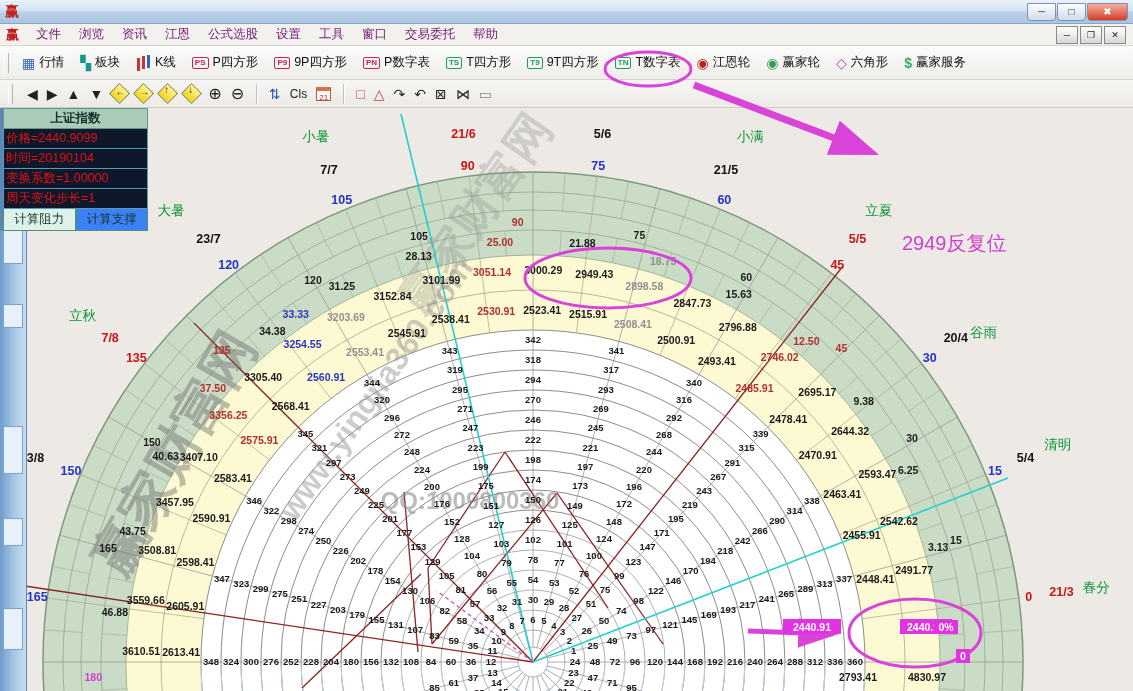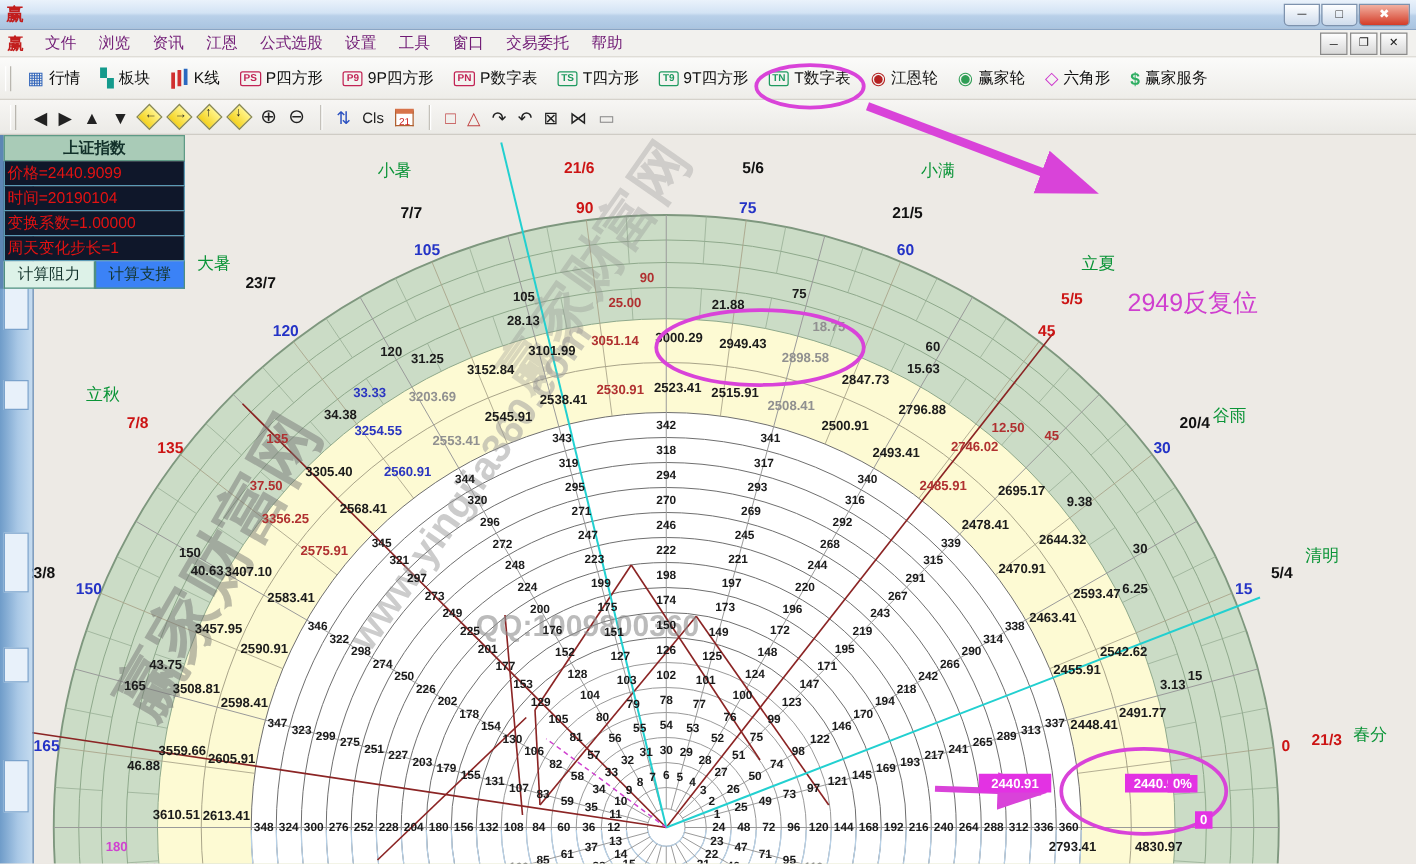--- a/index.html
+++ b/index.html
@@ -725,21 +725,21 @@
       <div class="olabel black" style="left:726px;top:61.57220917148419px">21/5</div>
       <div class="olabel term" style="left:750.3641895833711px;top:29.236425533589113px">小满</div>
       <div class="olabel blue" style="left:598.2630961100258px;top:58.27756931309483px">75</div>
       <div class="olabel black" style="left:602.5704604532875px;top:25.55988888775903px">5/6</div>
       <div class="olabel red" style="left:467.7369038899743px;top:58.27756931309477px">90</div>
       <div class="olabel red" style="left:463.4295395467126px;top:25.55988888775903px">21/6</div>
       <div class="olabel blue" style="left:341.65828381745513px;top:92.06023374435665px">105</div>
       <div class="olabel black" style="left:329.0297305494072px;top:61.57220917148419px">7/7</div>
       <div class="olabel term" style="left:315.63581041662906px;top:29.236425533589113px">小暑</div>
       <div class="olabel blue" style="left:228.61928549563964px;top:157.3233298543824px">120</div>
-      <div class="olabel black" style="left:208.5301583383519px;top:118px">23/7</div>
+      <div class="olabel black" style="left:208.5301583383519px;top:131px">23/7</div>
       <div class="olabel term" style="left:171px;top:103.37530271457842px">大暑</div>
       <div class="olabel red" style="left:136.32332985438234px;top:249.61928549563976px">135</div>
       <div class="olabel red" style="left:110.1426696247716px;top:229.530158338352px">7/8</div>
       <div class="olabel term" style="left:82.37530271457837px;top:208.22350832304681px">立秋</div>
       <div class="olabel blue" style="left:71.06023374435665px;top:362.6582838174551px">150</div>
       <div class="olabel black" style="left:32px;top:350.0297305494071px">23/8</div>
       <div class="olabel term" style="left:8.236425533589113px;top:336.63581041662894px">处暑</div>
       <div class="olabel blue" style="left:37.27756931309483px;top:488.7369038899742px">165</div>
       <div class="olabel black" style="left:4.55988888775903px;top:484.4295395467125px">8/9</div>
     </div>

